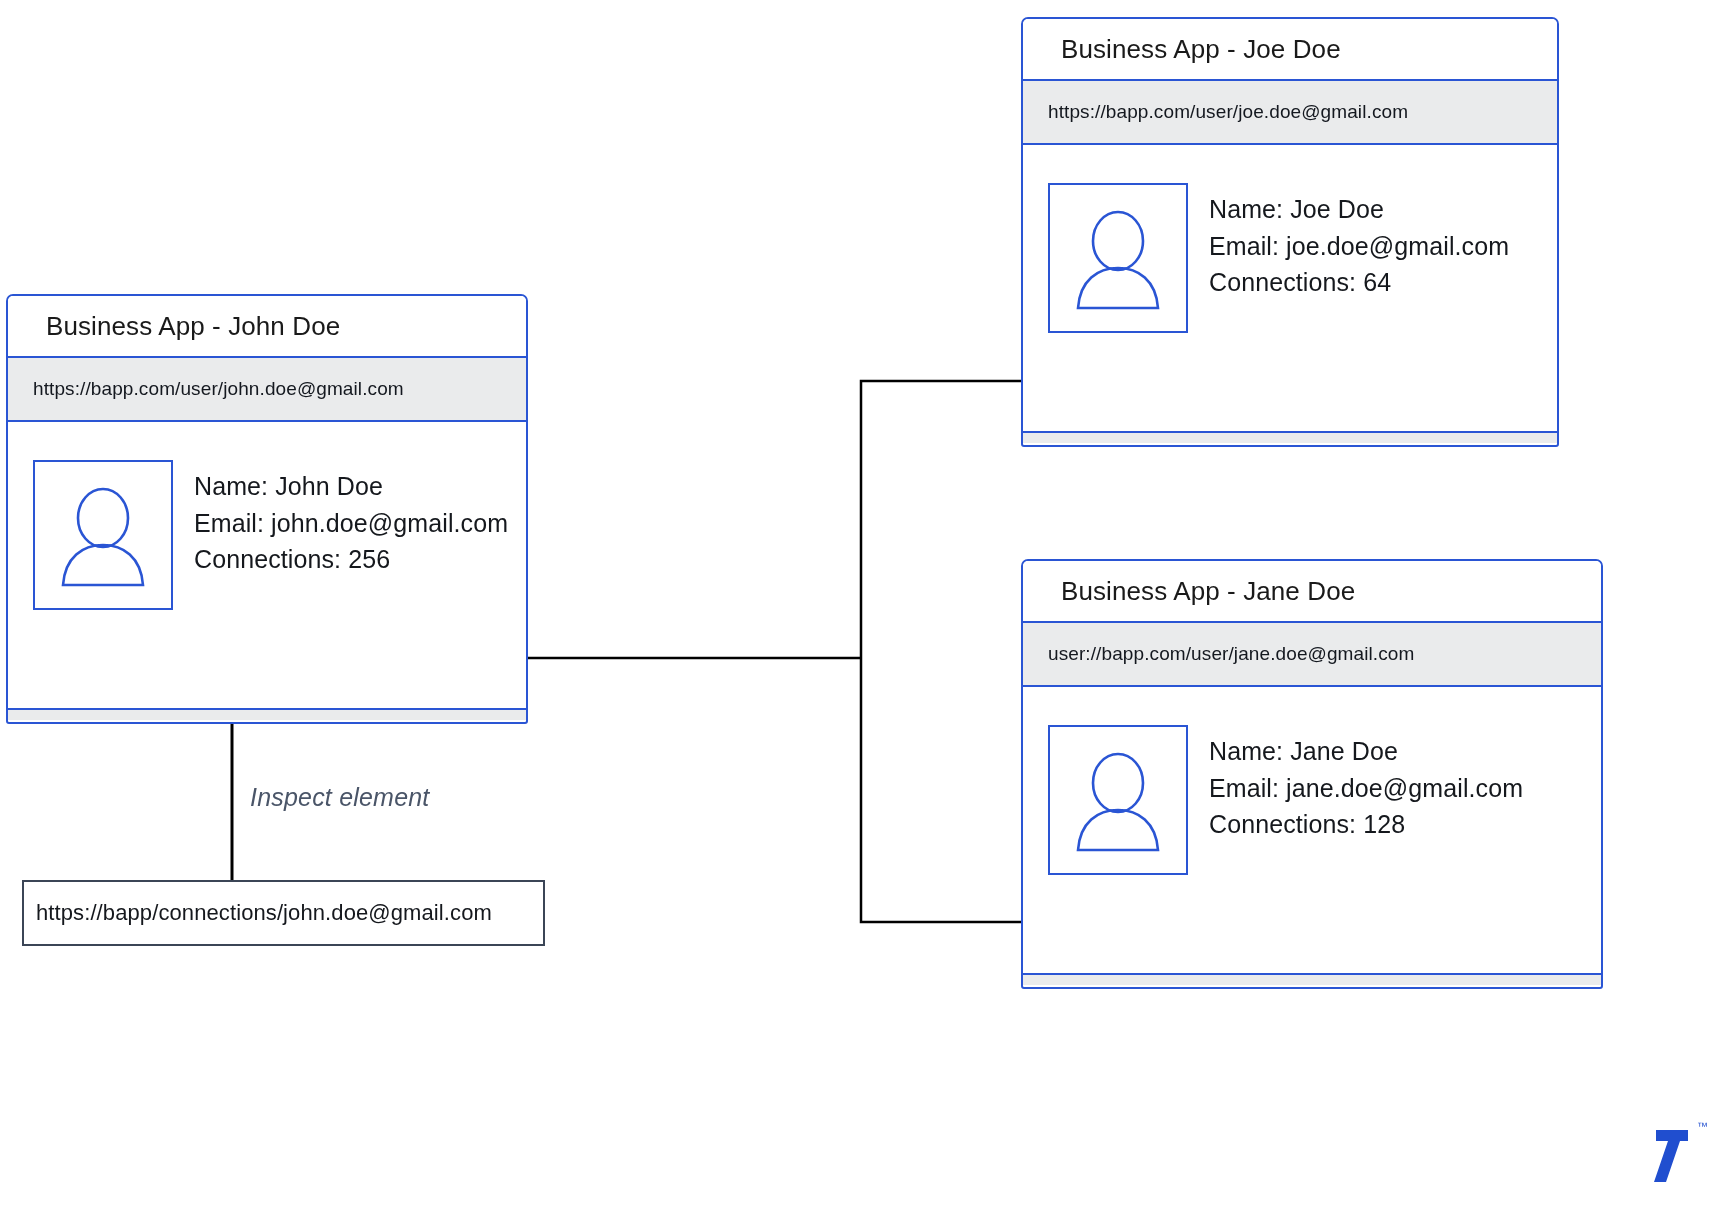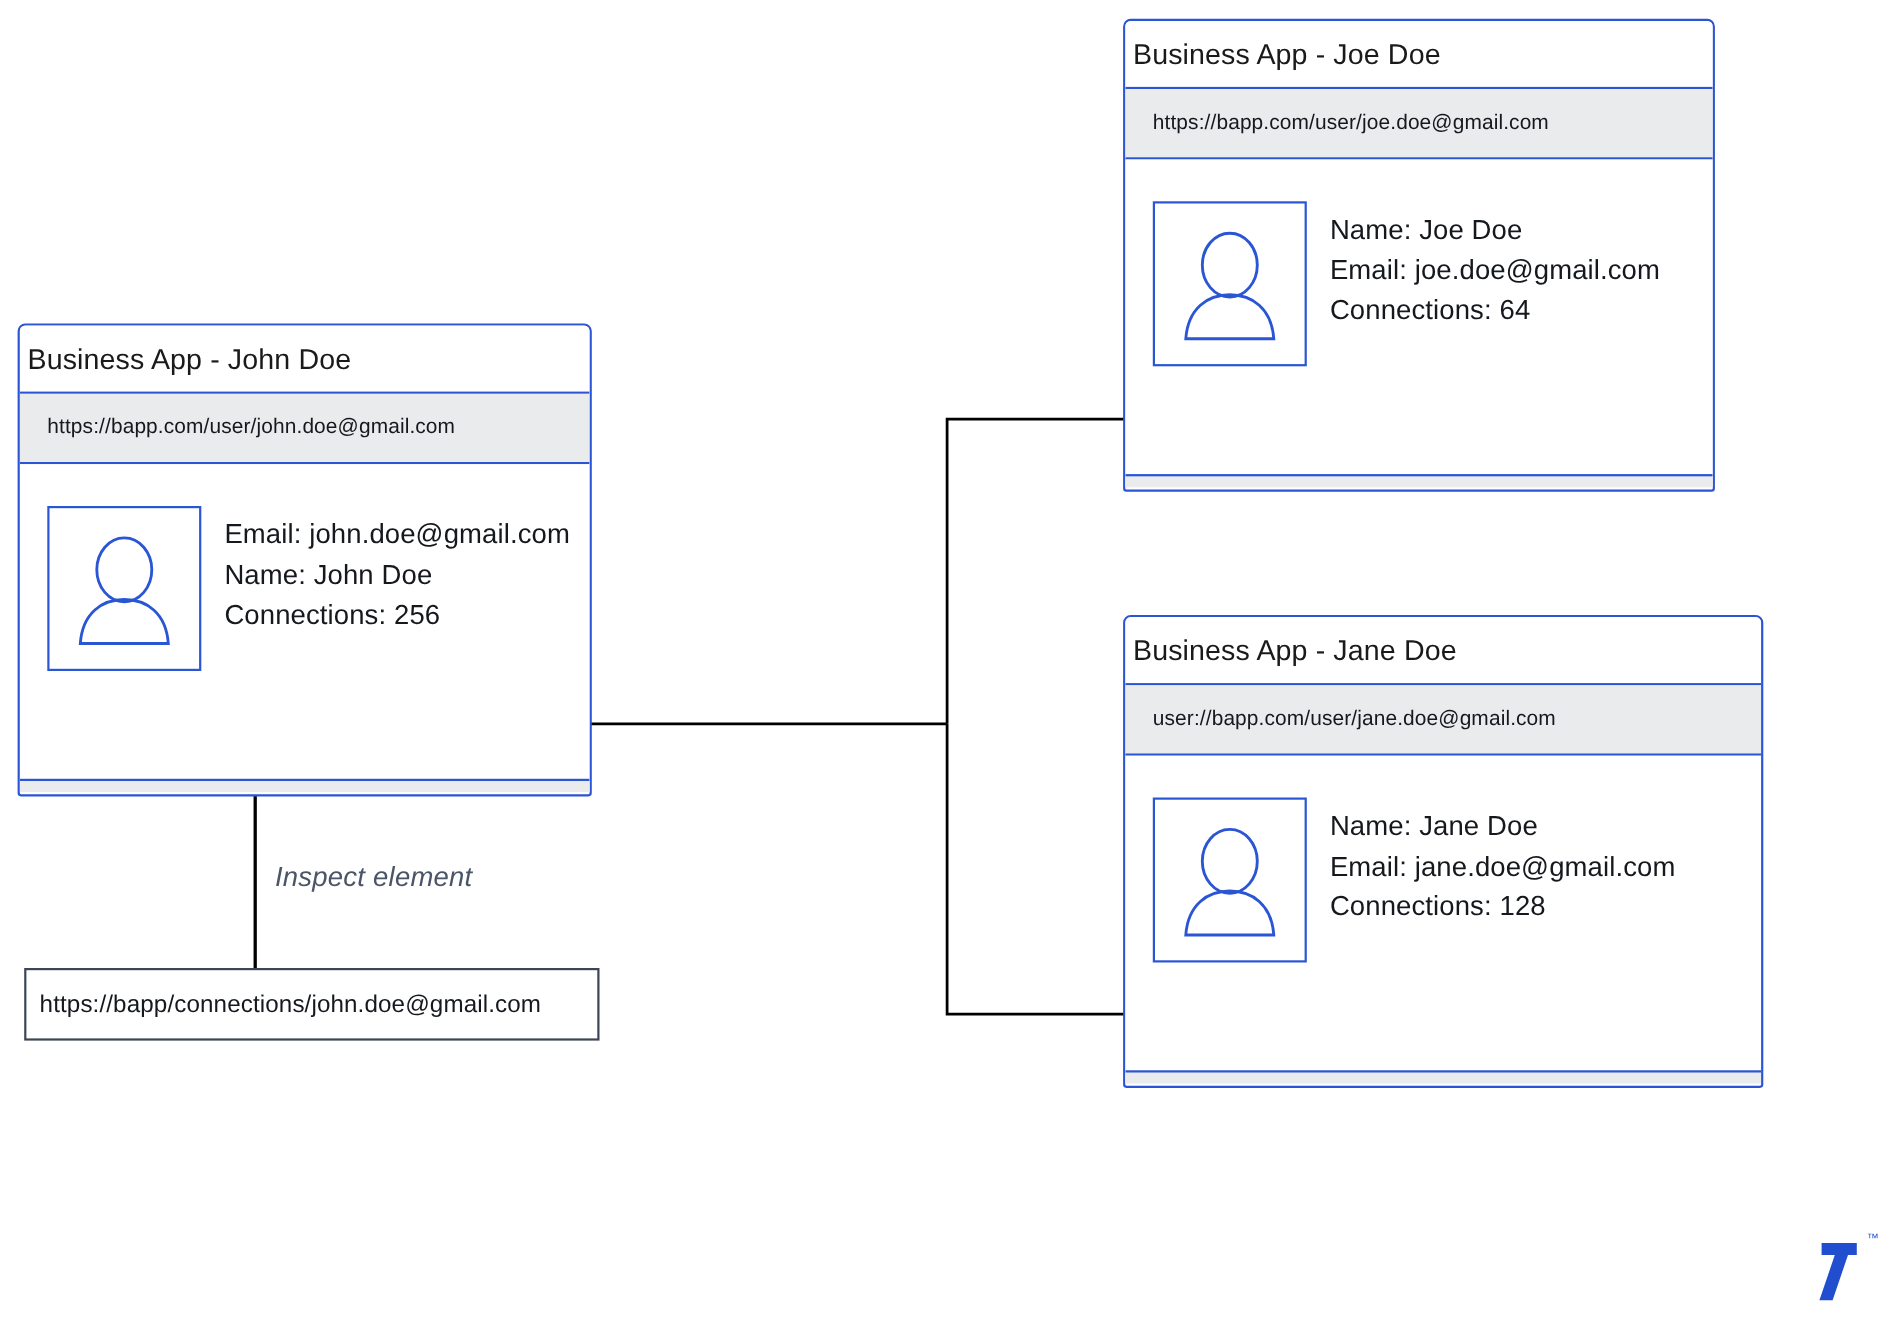--- a/index.html
+++ b/index.html
@@ -19,21 +19,21 @@
     box-sizing:border-box;
     background:#ffffff;
     border:2px solid #2A55D4;
     border-radius:7px 7px 3px 3px;
     overflow:hidden;
   }
   .card-titlebar{
     box-sizing:border-box;
     height:62px;
     display:flex;align-items:center;
-    padding-left:7px;
+    padding-left:38px;
     font-size:26px;
     color:#1a1a1a;
     background:#ffffff;
     border-bottom:2px solid #2A55D4;
     letter-spacing:.1px;
   }
   .card-urlbar{
     box-sizing:border-box;
     height:64px;
     display:flex;align-items:center;
@@ -120,35 +120,35 @@
 
     <path d="M 1166 365 L 1199 381 L 1166 397" fill="none" stroke="#000" stroke-width="2.5" stroke-linejoin="miter"></path>
 
     <path d="M 861 658 L 861 922 L 1166 922" fill="none" stroke="#000" stroke-width="2.5"></path>
     <path d="M 1166 906 L 1199 922 L 1166 938" fill="none" stroke="#000" stroke-width="2.5" stroke-linejoin="miter"></path>
 
     <path d="M 232 880 L 232 700" fill="none" stroke="#000" stroke-width="3"></path>
     <path d="M 232 673 L 248 702 L 216 702 Z" fill="#ffffff" stroke="#000" stroke-width="3"></path>
   </svg>
 
-  <div class="card" style="left:16px;top:294px;width:522px;height:430px;">
+  <div class="card" style="left:6px;top:294px;width:522px;height:430px;">
     <div class="card-titlebar">Business App - John Doe</div>
     <div class="card-urlbar">https://bapp.com/user/john.doe@gmail.com</div>
     <div class="card-body" style="height:298px;">
 
       <div class="avatar" style="left:25px;top:38px;width:140px;height:150px;">
         <svg width="96" height="104" viewBox="0 0 96 104">
           <ellipse cx="48" cy="35" rx="25" ry="29" fill="none" stroke="#2A55D4" stroke-width="2.6"></ellipse>
           <path d="M 8 102 C 10 74 28 62 48 62 C 68 62 86 74 88 102 Z" fill="none" stroke="#2A55D4" stroke-width="2.6"></path>
         </svg>
       </div>
 
       <div class="profile" style="left:186px;top:46px;">
+        <div>Name: John Doe</div>
         <div>Email: john.doe@gmail.com</div>
-        <div>Name: John Doe</div>
         <div>Connections: 256</div>
       </div>
 
       <div class="card-footer"></div>
     </div>
   </div>
 
   <div class="card" style="left:1021px;top:17px;width:538px;height:430px;">
     <div class="card-titlebar">Business App - Joe Doe</div>
     <div class="card-urlbar">https://bapp.com/user/joe.doe@gmail.com</div>

